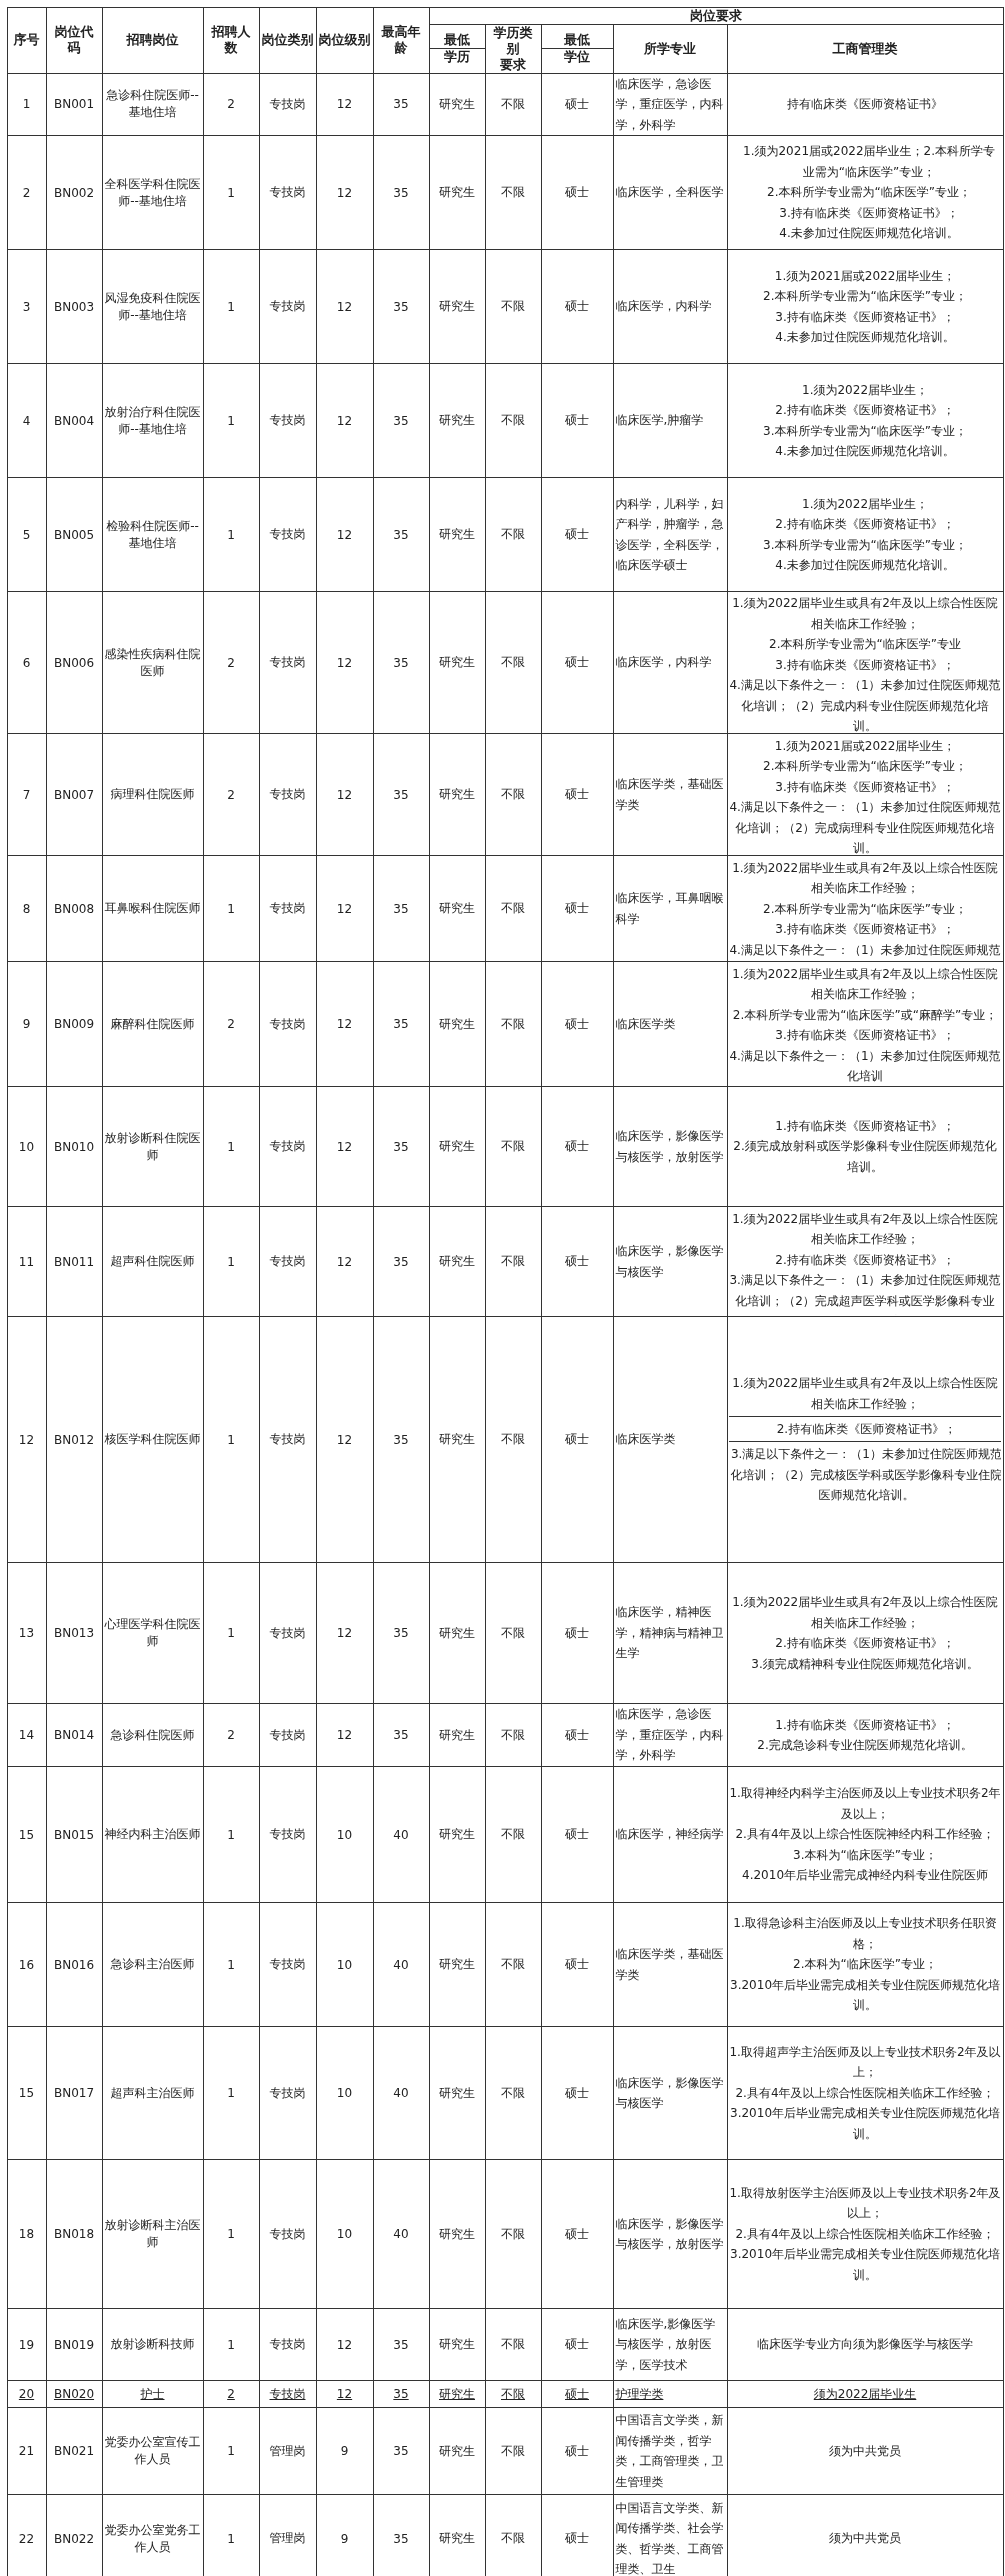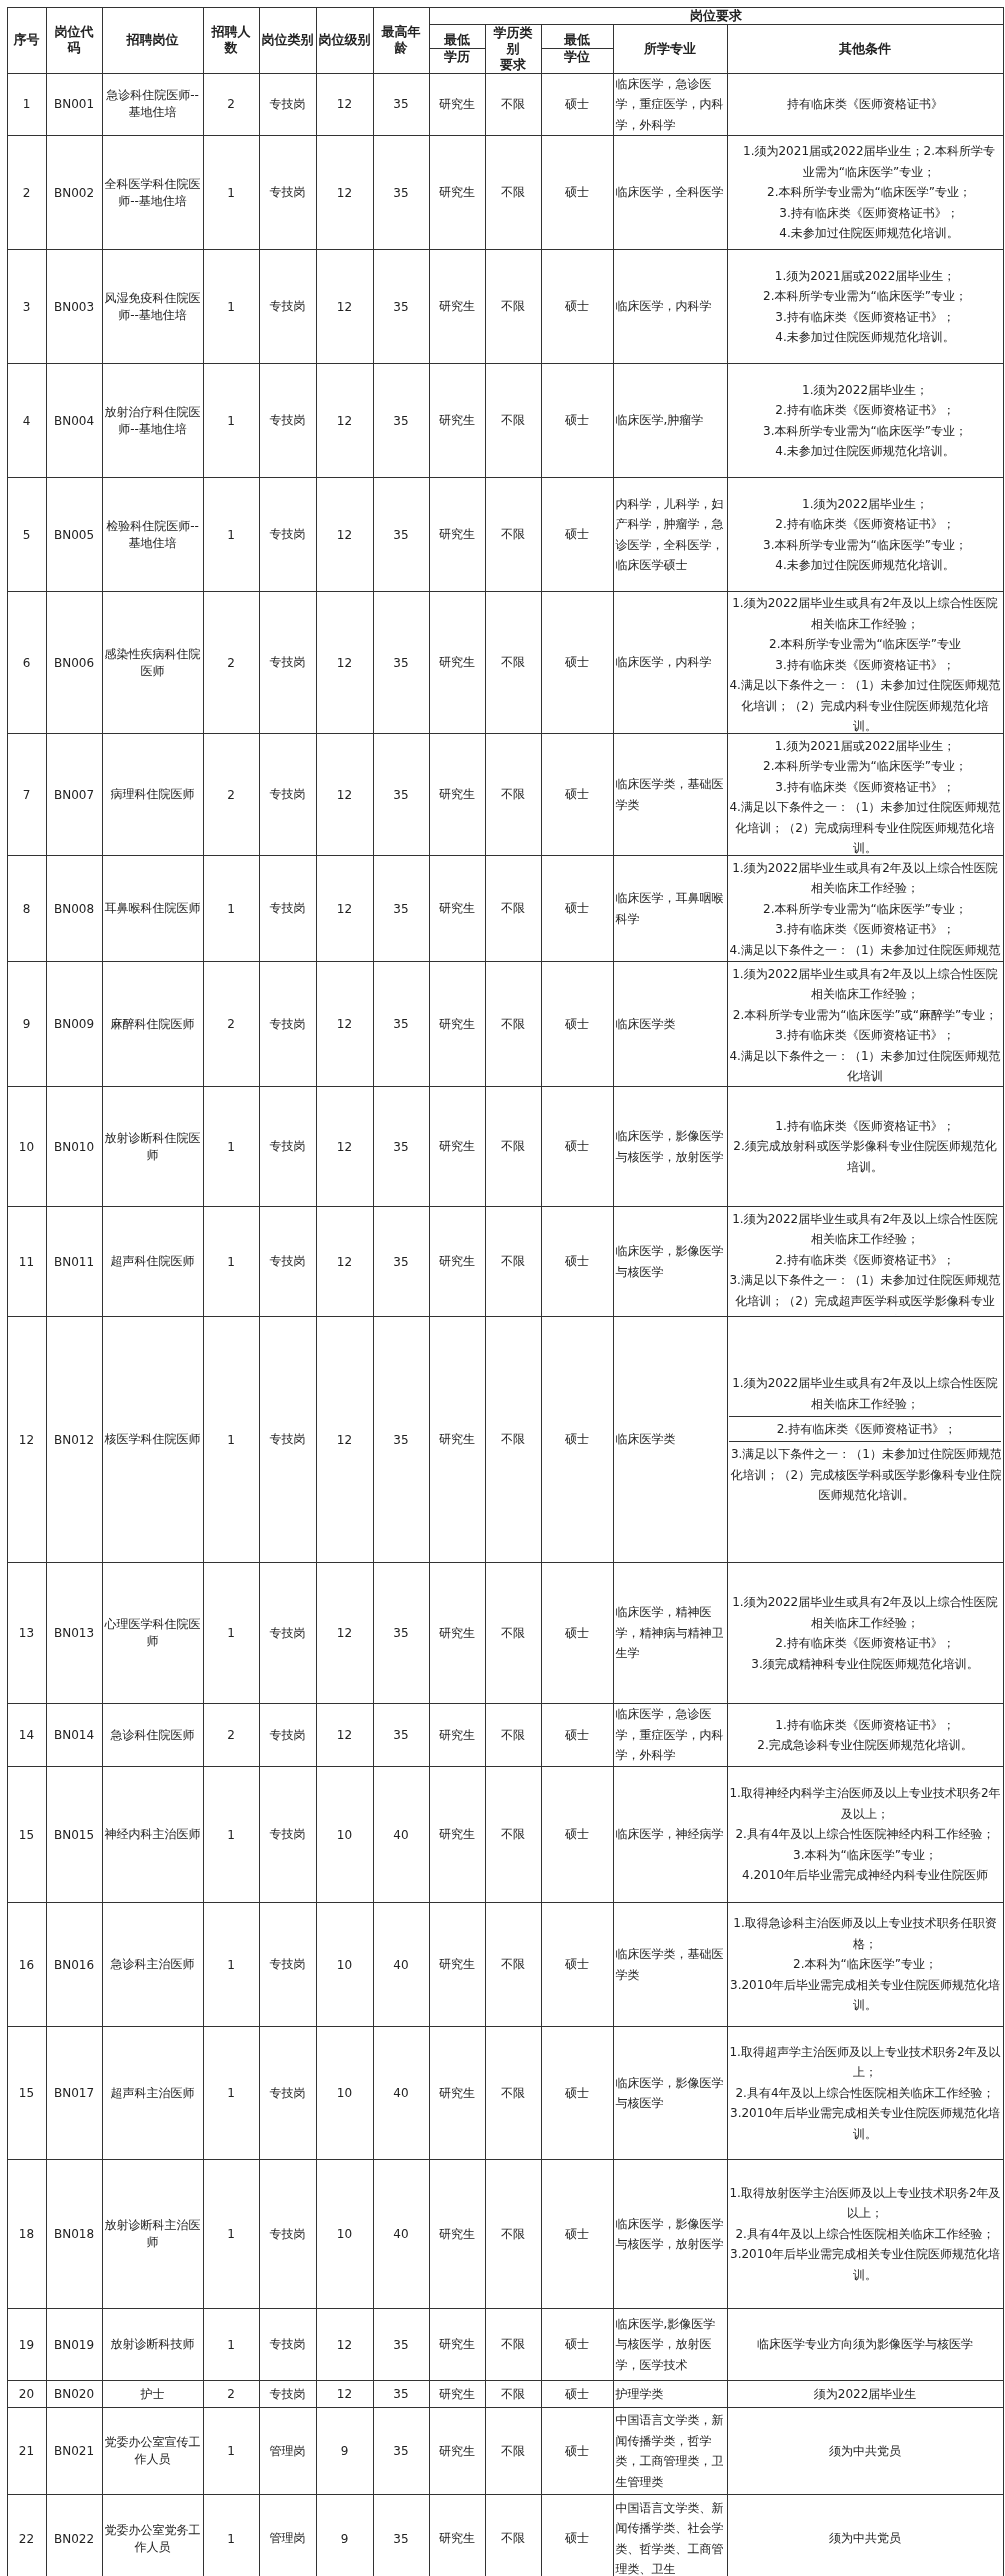--- a/index.html
+++ b/index.html
@@ -56,21 +56,21 @@
       </th>
       <th>
         <span class="th-split">学历类别</span>
         <span class="th-split">要求</span>
       </th>
       <th>
         <span class="th-split top">最低</span>
         <span class="th-split">学位</span>
       </th>
       <th>所学专业</th>
-      <th>其他条件</th>
+      <th>工商管理类</th>
     </tr>
   </thead>
   <tbody id="tbody">
       <tr style="height: 61px;">
         <td class="c">1</td>
         <td class="c">BN001</td>
         <td class="c">急诊科住院医师--基地住培</td>
         <td class="c">2</td>
         <td class="c">专技岗</td>
         <td class="c">12</td>
@@ -443,21 +443,21 @@
         <td class="c">研究生</td>
         <td class="c">不限</td>
         <td class="c">硕士</td>
         <td class="l">临床医学,影像医学与核医学，放射医学，医学技术</td>
         <td class="other">
           <div class="clip" style="max-height: 68px;">
             <span class="line">临床医学专业方向须为影像医学与核医学</span>
           </div>
         </td>
       </tr>
-      <tr style="height: 27px;">
+      <tr style="height: 27px; text-decoration: underline;">
         <td class="c">20</td>
         <td class="c">BN020</td>
         <td class="c">护士</td>
         <td class="c">2</td>
         <td class="c">专技岗</td>
         <td class="c">12</td>
         <td class="c">35</td>
         <td class="c">研究生</td>
         <td class="c">不限</td>
         <td class="c">硕士</td>

